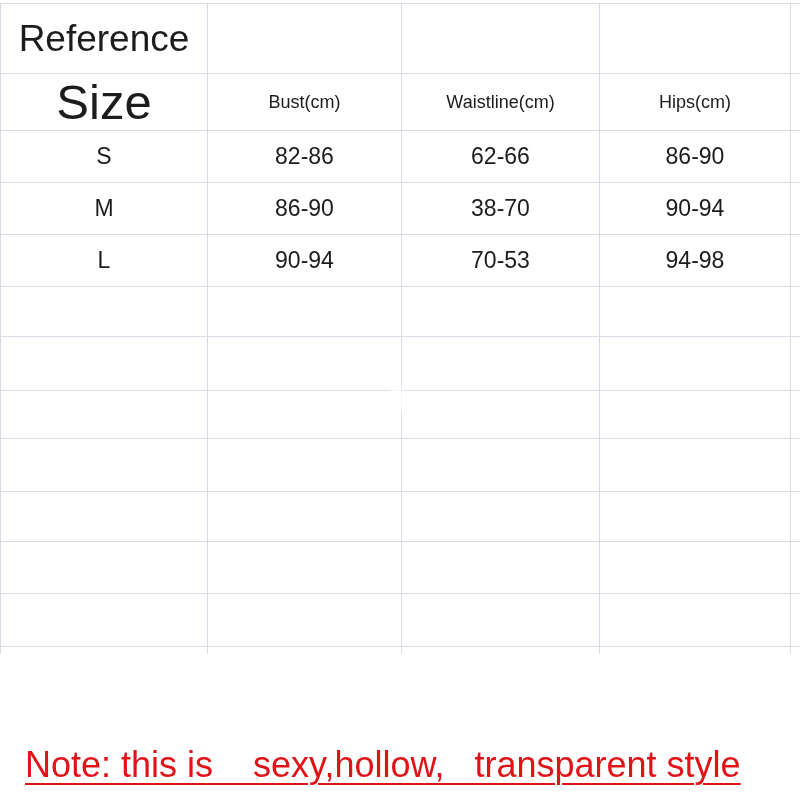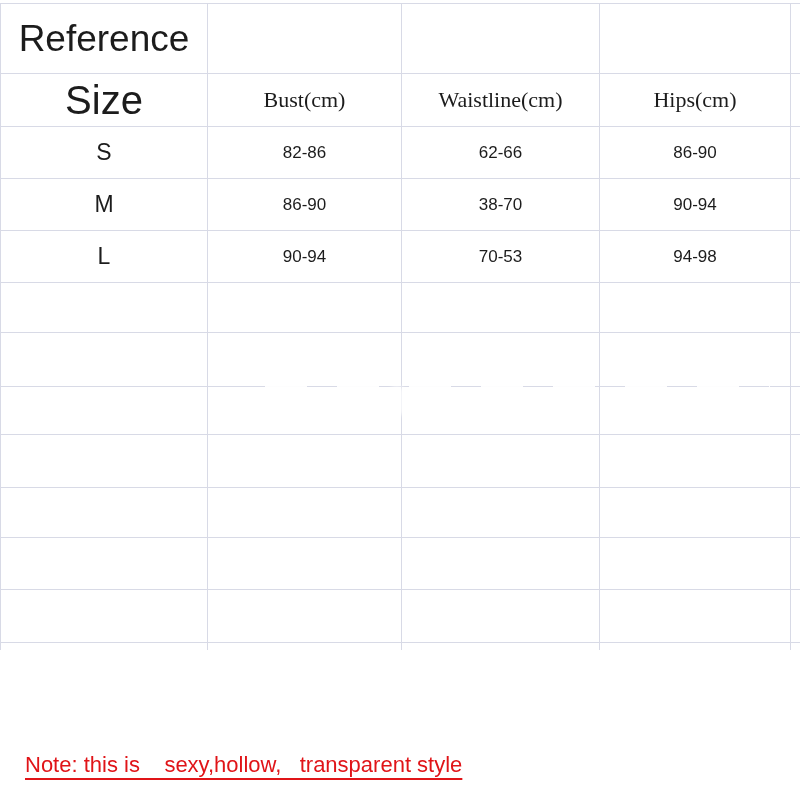--- a/index.html
+++ b/index.html
@@ -21,28 +21,28 @@
     border:1px solid #d8dae6;
     padding:0;
     text-align:center;
     vertical-align:middle;
     overflow:hidden;
     color:#1c1c1c;
   }
   table.grid td:last-child{border-right:none;}
   tr.cutrow td{border-bottom:none;}
   .title-cell{font-size:37px;letter-spacing:0px;}
-  .size-cell-hdr{font-size:40px;}
-  .col-hdr{font-size:22px;font-family:Liberation Serif, serif;}
+  .size-cell-hdr{font-size:49px;}
+  .col-hdr{font-size:18px;}
   .size-lbl{font-size:23px;}
-  .val{font-size:17px;}
+  .val{font-size:23px;}
   .note{
     position:absolute;
     left:25px;top:748px;
-    font-size:22px;
+    font-size:36px;
     line-height:34px;
     color:#e01418;
     text-decoration:underline;
     text-decoration-thickness:2px;
     text-underline-offset:6px;
     white-space:pre;
   }
   
   .wm-dashes{
     position:absolute;

